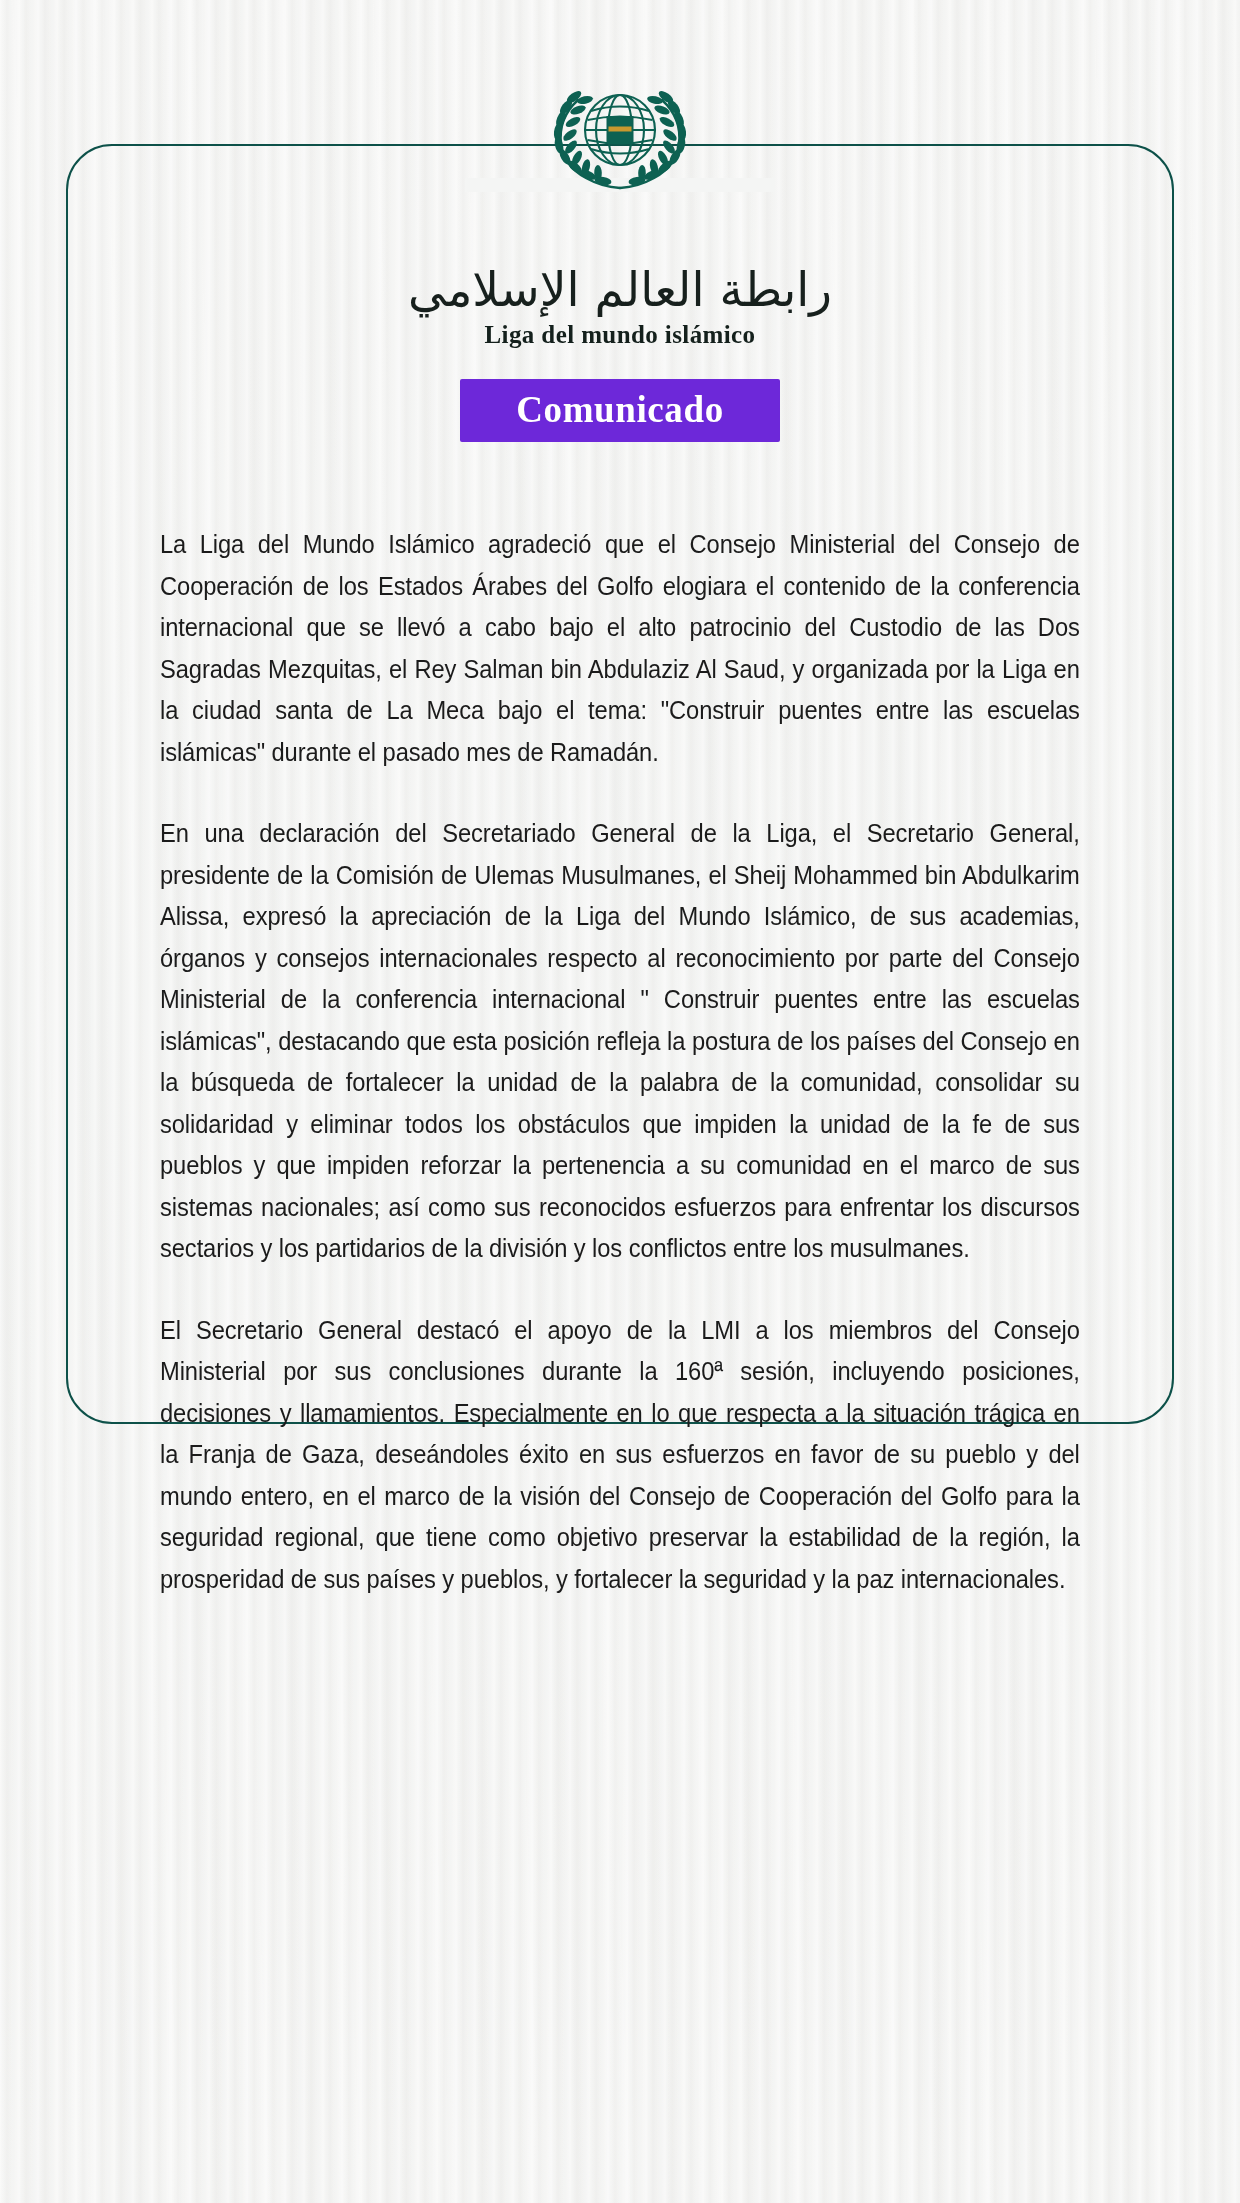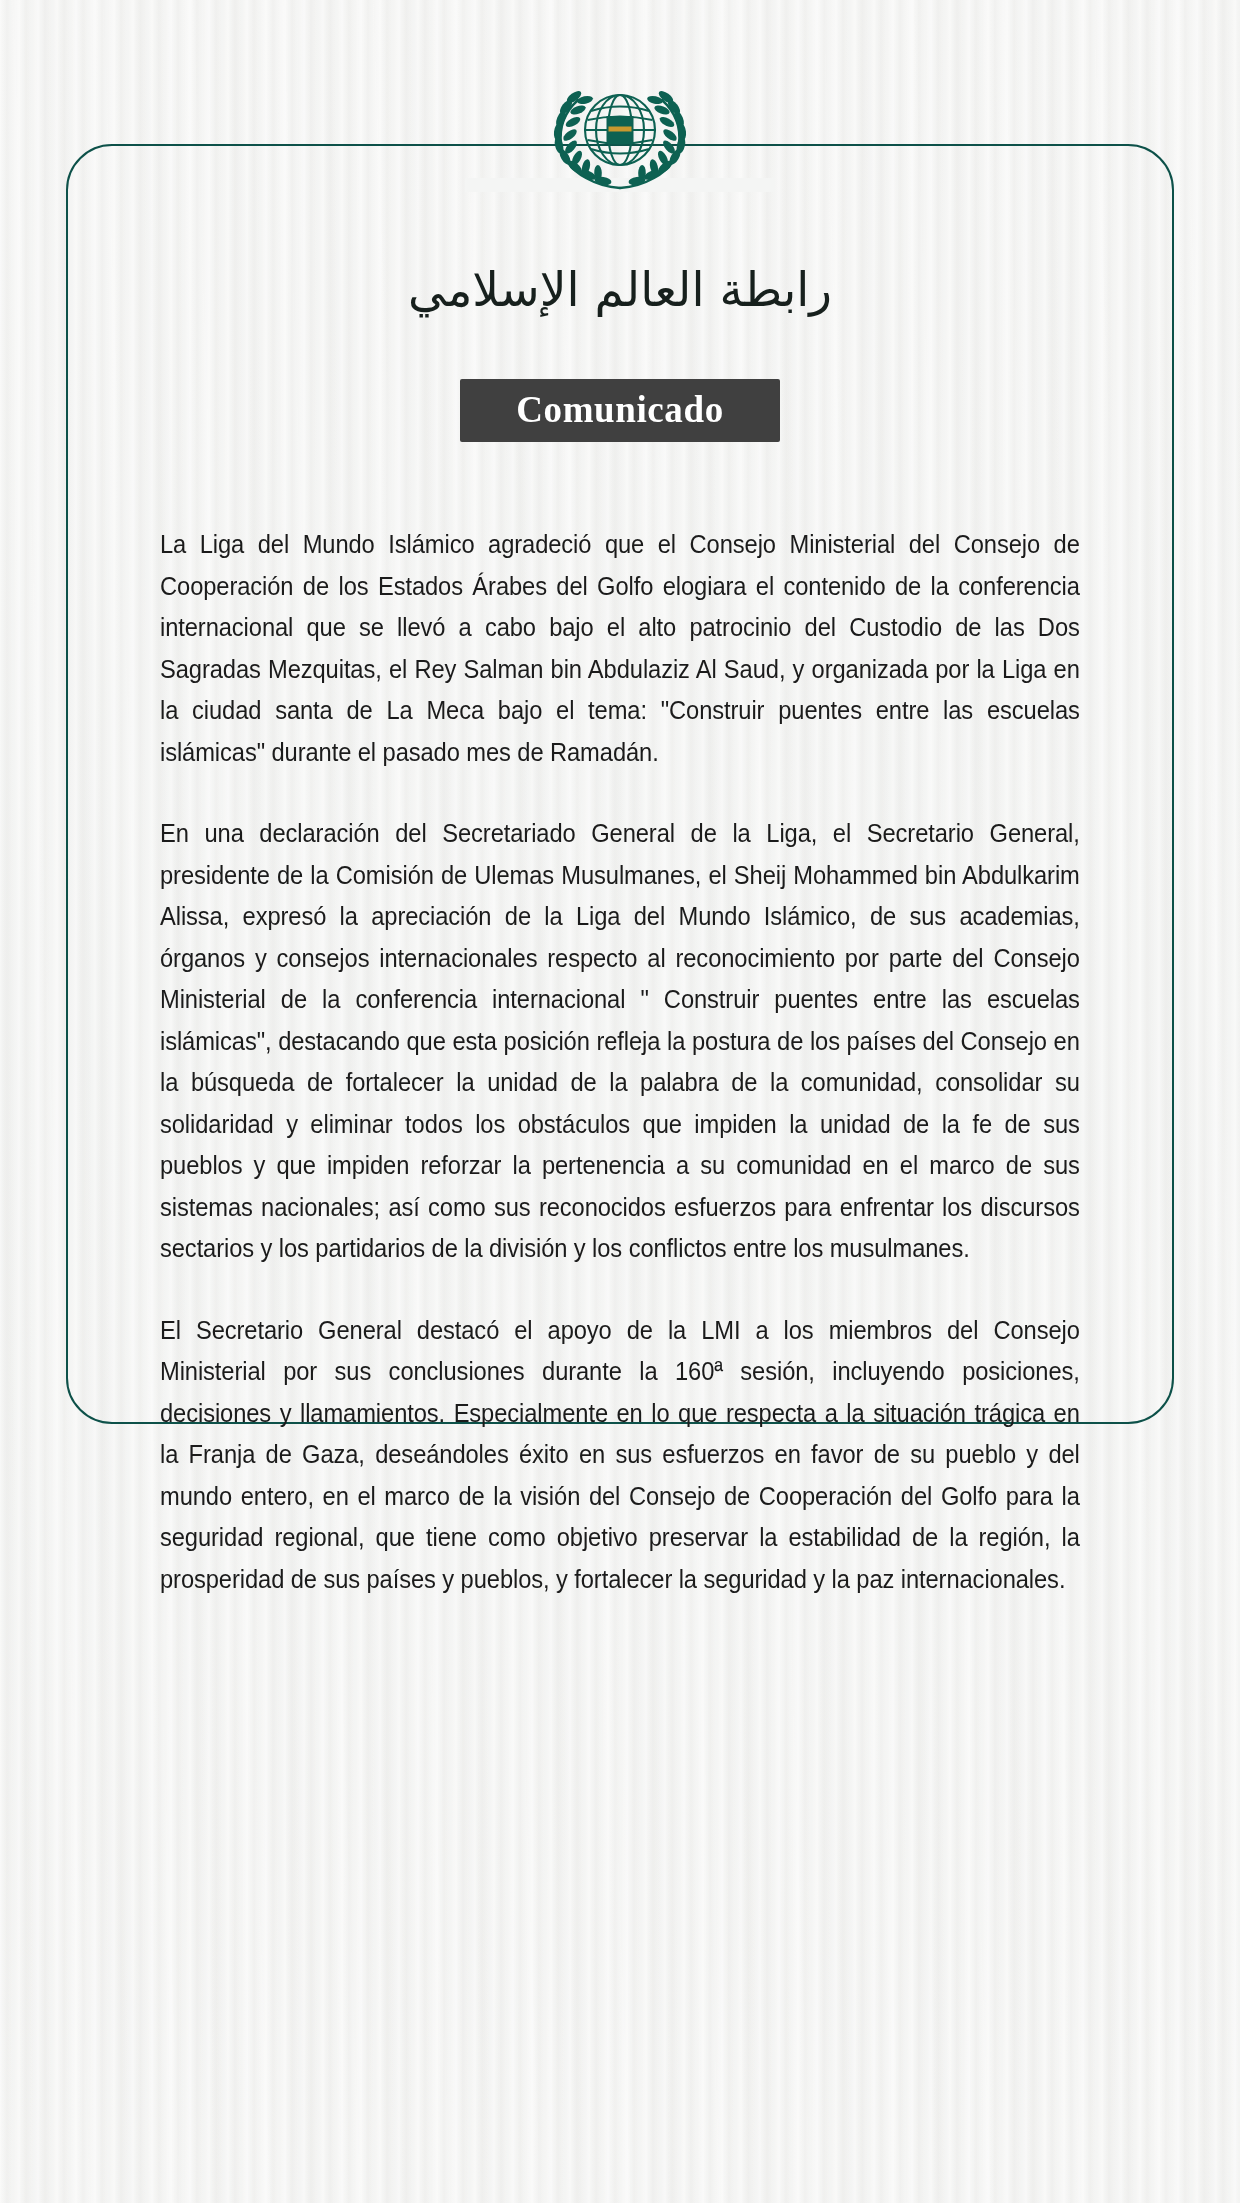--- a/index.html
+++ b/index.html
@@ -108,21 +108,21 @@
   
   .banner-wrap {
     position: absolute;
     left: 0;
     right: 0;
     top: 379px;
     display: flex;
     justify-content: center;
   }
   .banner {
-    background: #404040;
+    background: #6d28d9;
     color: #ffffff;
     font-family: "Liberation Serif", serif;
     font-weight: 700;
     font-size: 37px;
     letter-spacing: 0.6px;
     padding: 12px 56px 14px 56px;
     line-height: 1.0;
     text-align: center;
     border-radius: 2px;
   }
@@ -232,20 +232,21 @@
         <ellipse cx="52" cy="89" rx="8" ry="3.8" transform="rotate(-76 52 89)"></ellipse>
         <ellipse cx="54" cy="97" rx="8.5" ry="4" transform="rotate(-158 54 97)"></ellipse>
         <ellipse cx="64" cy="95" rx="8" ry="3.8" transform="rotate(-92 64 95)"></ellipse>
         <ellipse cx="69" cy="103" rx="8.5" ry="4" transform="rotate(-172 69 103)"></ellipse>
       </g>
     </svg>
   </div>
 
   <div class="wordmark">
     <div class="wordmark-ar">رابطة العالم الإسلامي</div>
+    <div class="wordmark-es">Liga del mundo islámico</div>
   </div>
 
   <div class="banner-wrap">
     <div class="banner">Comunicado</div>
   </div>
 
   <div class="content">
     <p class="para">La Liga del Mundo Islámico agradeció que el Consejo Ministerial del Consejo de Cooperación de los Estados Árabes del Golfo elogiara el contenido de la conferencia internacional que se llevó a cabo bajo el alto patrocinio del Custodio de las Dos Sagradas Mezquitas, el Rey Salman bin Abdulaziz Al Saud, y organizada por la Liga en la ciudad santa de La Meca bajo el tema: "Construir puentes entre las escuelas islámicas" durante el pasado mes de Ramadán.</p>
     <p class="para">En una declaración del Secretariado General de la Liga, el Secretario General, presidente de la Comisión de Ulemas Musulmanes, el Sheij Mohammed bin Abdulkarim Alissa, expresó la apreciación de la Liga del Mundo Islámico, de sus academias, órganos y consejos internacionales respecto al reconocimiento por parte del Consejo Ministerial de la conferencia internacional " Construir puentes entre las escuelas islámicas", destacando que esta posición refleja la postura de los países del Consejo en la búsqueda de fortalecer la unidad de la palabra de la comunidad, consolidar su solidaridad y eliminar todos los obstáculos que impiden la unidad de la fe de sus pueblos y que impiden reforzar la pertenencia a su comunidad en el marco de sus sistemas nacionales; así como sus reconocidos esfuerzos para enfrentar los discursos sectarios y los partidarios de la división y los conflictos entre los musulmanes.</p>
     <p class="para">El Secretario General destacó el apoyo de la LMI a los miembros del Consejo Ministerial por sus conclusiones durante la 160ª sesión, incluyendo posiciones, decisiones y llamamientos. Especialmente en lo que respecta a la situación trágica en la Franja de Gaza, deseándoles éxito en sus esfuerzos en favor de su pueblo y del mundo entero, en el marco de la visión del Consejo de Cooperación del Golfo para la seguridad regional, que tiene como objetivo preservar la estabilidad de la región, la prosperidad de sus países y pueblos, y fortalecer la seguridad y la paz internacionales.</p>

